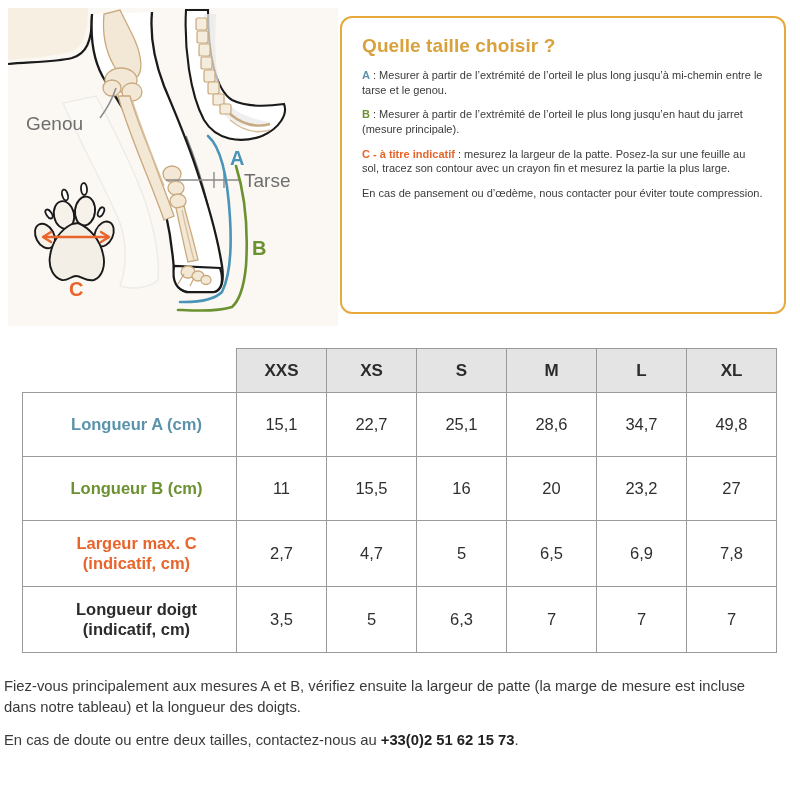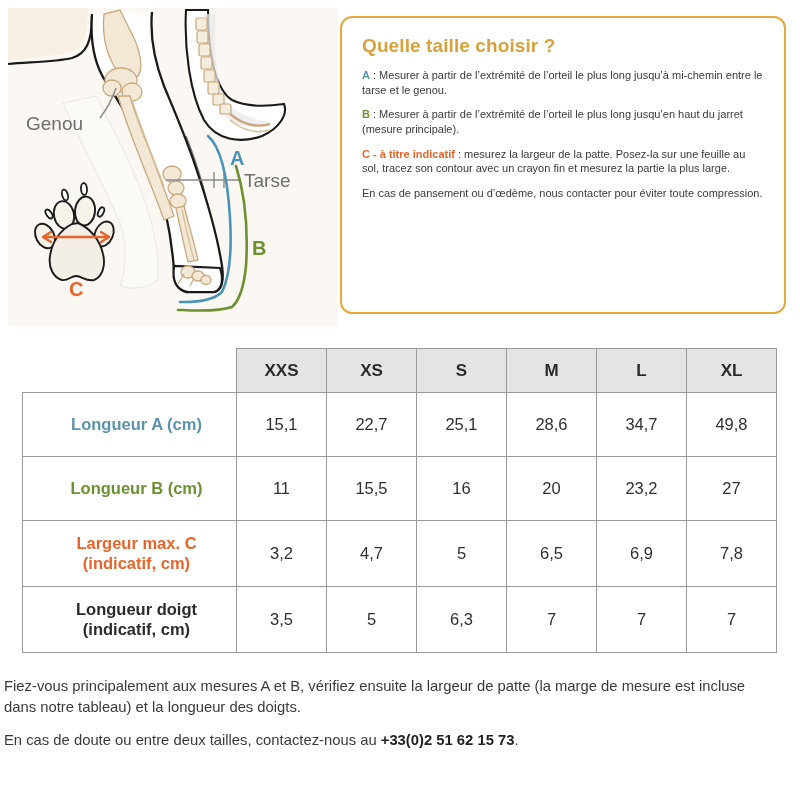--- a/index.html
+++ b/index.html
@@ -308,21 +308,21 @@
       <td>16</td>
       <td>20</td>
       <td>23,2</td>
       <td>27</td>
     </tr>
     <tr class="tall">
       <td class="row-label c">
         <span>Largeur max. C</span><br>
         <span>(indicatif, cm)</span>
       </td>
-      <td>3,2</td>
+      <td>2,7</td>
       <td>4,7</td>
       <td>5</td>
       <td>6,5</td>
       <td>6,9</td>
       <td>7,8</td>
     </tr>
     <tr class="tall">
       <td class="row-label d">
         <span>Longueur doigt</span><br>
         <span>(indicatif, cm)</span>

